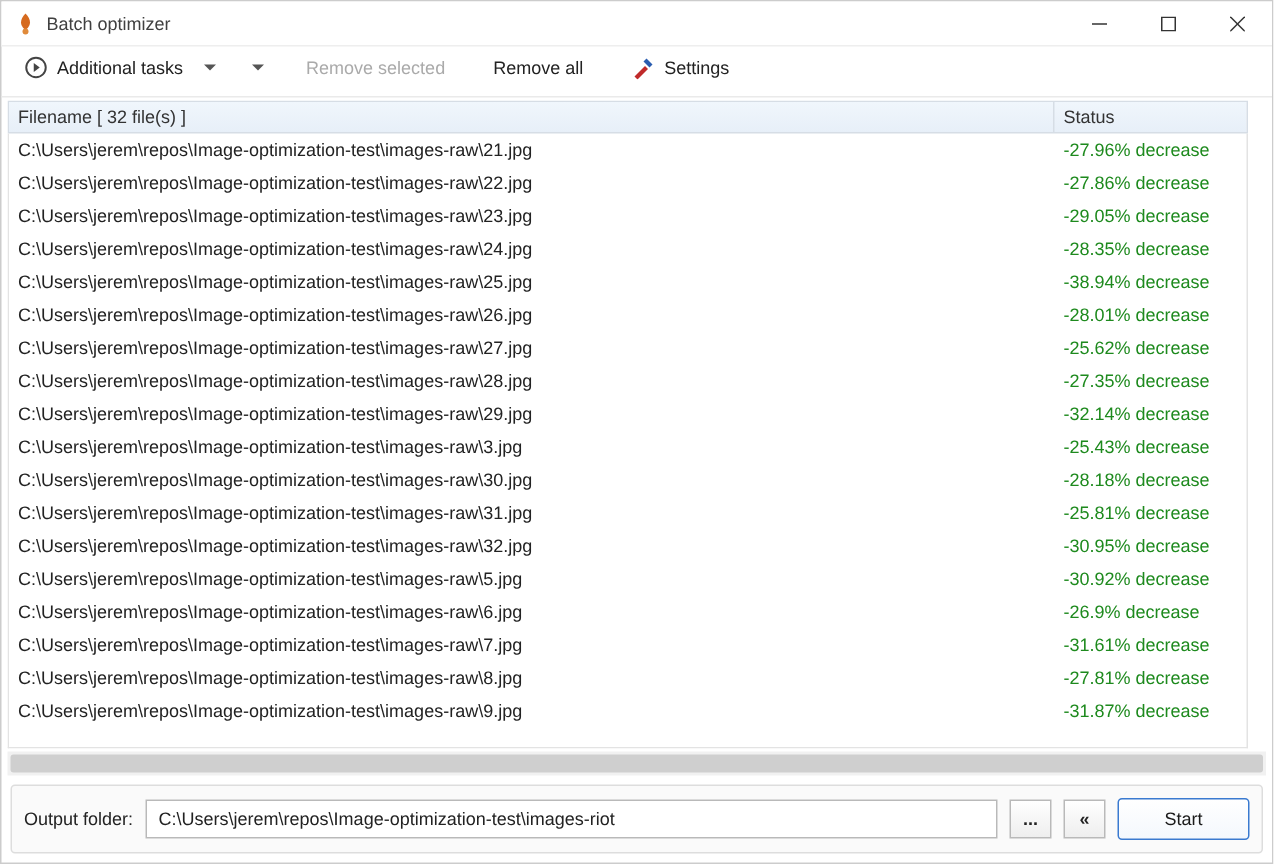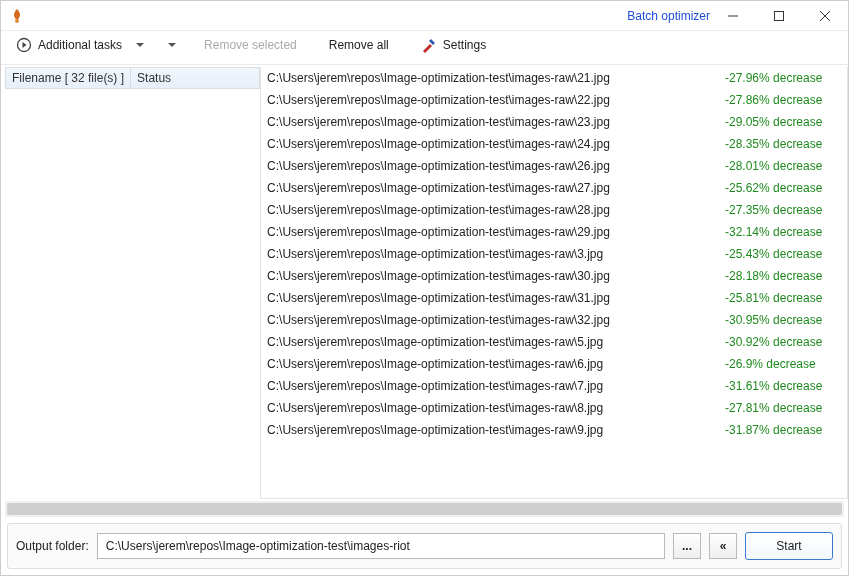--- a/index.html
+++ b/index.html
@@ -1,30 +1,30 @@
 <!DOCTYPE html>
 <html><head>
 <meta charset="utf-8">
 <style>
 * { margin:0; padding:0; box-sizing:border-box; font-family:"Segoe UI",Tahoma,sans-serif; font-size:12px; }
 html,body { width:849px; height:576px; overflow:hidden; background:#fff; }
 .window { width:849px; height:576px; border:1px solid #ccc; display:flex; flex-direction:column; background:#fff; }
 .titlebar { height:30px; display:flex; align-items:center; padding:0 0 0 8px; background:#fff; border-bottom:1px solid #eee; }
 .titlebar .app-icon { width:16px; height:16px; margin-right:6px; fill:#d66a1e; }
-.titlebar .title { flex:1; color:#1d4ed8;text-align:right; }
+.titlebar .title { flex:1; color:#404040; }
 .titlebar .win-btn { width:46px; height:30px; display:flex; align-items:center; justify-content:center; color:#333; }
 .titlebar .win-btn svg { width:10px; height:10px; stroke:#333; stroke-width:1; fill:none; }
 .toolbar { height:34px; display:flex; align-items:flex-start; padding:0 6px; gap:0; border-bottom:1px solid #eaeaea; }
 .tbtn { height:28px; display:flex; align-items:center; padding:0 8px; gap:6px; border:1px solid transparent; border-radius:3px; color:#222; background:transparent; cursor:default; }
 .tbtn.disabled { color:#aaa; }
 .tbtn svg { width:16px; height:16px; }
 .dropdown-arrow { width:18px; height:28px; display:flex; align-items:center; justify-content:center; }
 .dropdown-arrow svg { width:8px; height:8px; fill:#555; }
 .sep { width:14px; }
-.list-area { flex:1; display:flex; overflow:hidden; margin:2px 0 0 4px; }
+.list-area { flex:1; display:flex; flex-direction:column; overflow:hidden; margin:2px 16px 0 4px; }
 .list-header { display:flex; height:22px; background:linear-gradient(#f0f6fc,#e7eff8); border:1px solid #d6dde5; }
 .col-filename { flex:1; padding:3px 6px; color:#333; border-right:1px solid #d6dde5; }
 .col-status { width:128px; padding:3px 6px; color:#333; }
 .list-body { flex:1; overflow-y:auto; overflow-x:hidden; border:1px solid #e3e3e3; border-top:none; }
 .row { display:flex; height:22px; line-height:22px; }
 .row .fn { flex:1; padding:0 6px; color:#222; white-space:nowrap; overflow:hidden; text-overflow:ellipsis; }
 .row .st { width:128px; padding:0 6px; color:#1e8a1e; white-space:nowrap; }
 .hscroll { height:16px; margin:2px 4px 0 4px; background:#f1f1f1; position:relative; }
 .hscroll .thumb { position:absolute; left:2px; top:2px; right:2px; bottom:2px; background:#cfcfcf; border-radius:2px; }
 .footer { height:46px; margin:6px 6px 6px 6px; border:1px solid #ddd; border-radius:3px; display:flex; align-items:center; padding:0 8px; gap:8px; background:#fafafa; }
@@ -117,20 +117,24 @@
         </div>
         <div class="row">
           <div class="fn">C:\Users\jerem\repos\Image-optimization-test\images-raw\23.jpg</div>
           <div class="st">-29.05% decrease</div>
         </div>
         <div class="row">
           <div class="fn">C:\Users\jerem\repos\Image-optimization-test\images-raw\24.jpg</div>
           <div class="st">-28.35% decrease</div>
         </div>
         <div class="row">
+          <div class="fn">C:\Users\jerem\repos\Image-optimization-test\images-raw\25.jpg</div>
+          <div class="st">-38.94% decrease</div>
+        </div>
+        <div class="row">
           <div class="fn">C:\Users\jerem\repos\Image-optimization-test\images-raw\26.jpg</div>
           <div class="st">-28.01% decrease</div>
         </div>
         <div class="row">
           <div class="fn">C:\Users\jerem\repos\Image-optimization-test\images-raw\27.jpg</div>
           <div class="st">-25.62% decrease</div>
         </div>
         <div class="row">
           <div class="fn">C:\Users\jerem\repos\Image-optimization-test\images-raw\28.jpg</div>
           <div class="st">-27.35% decrease</div>

